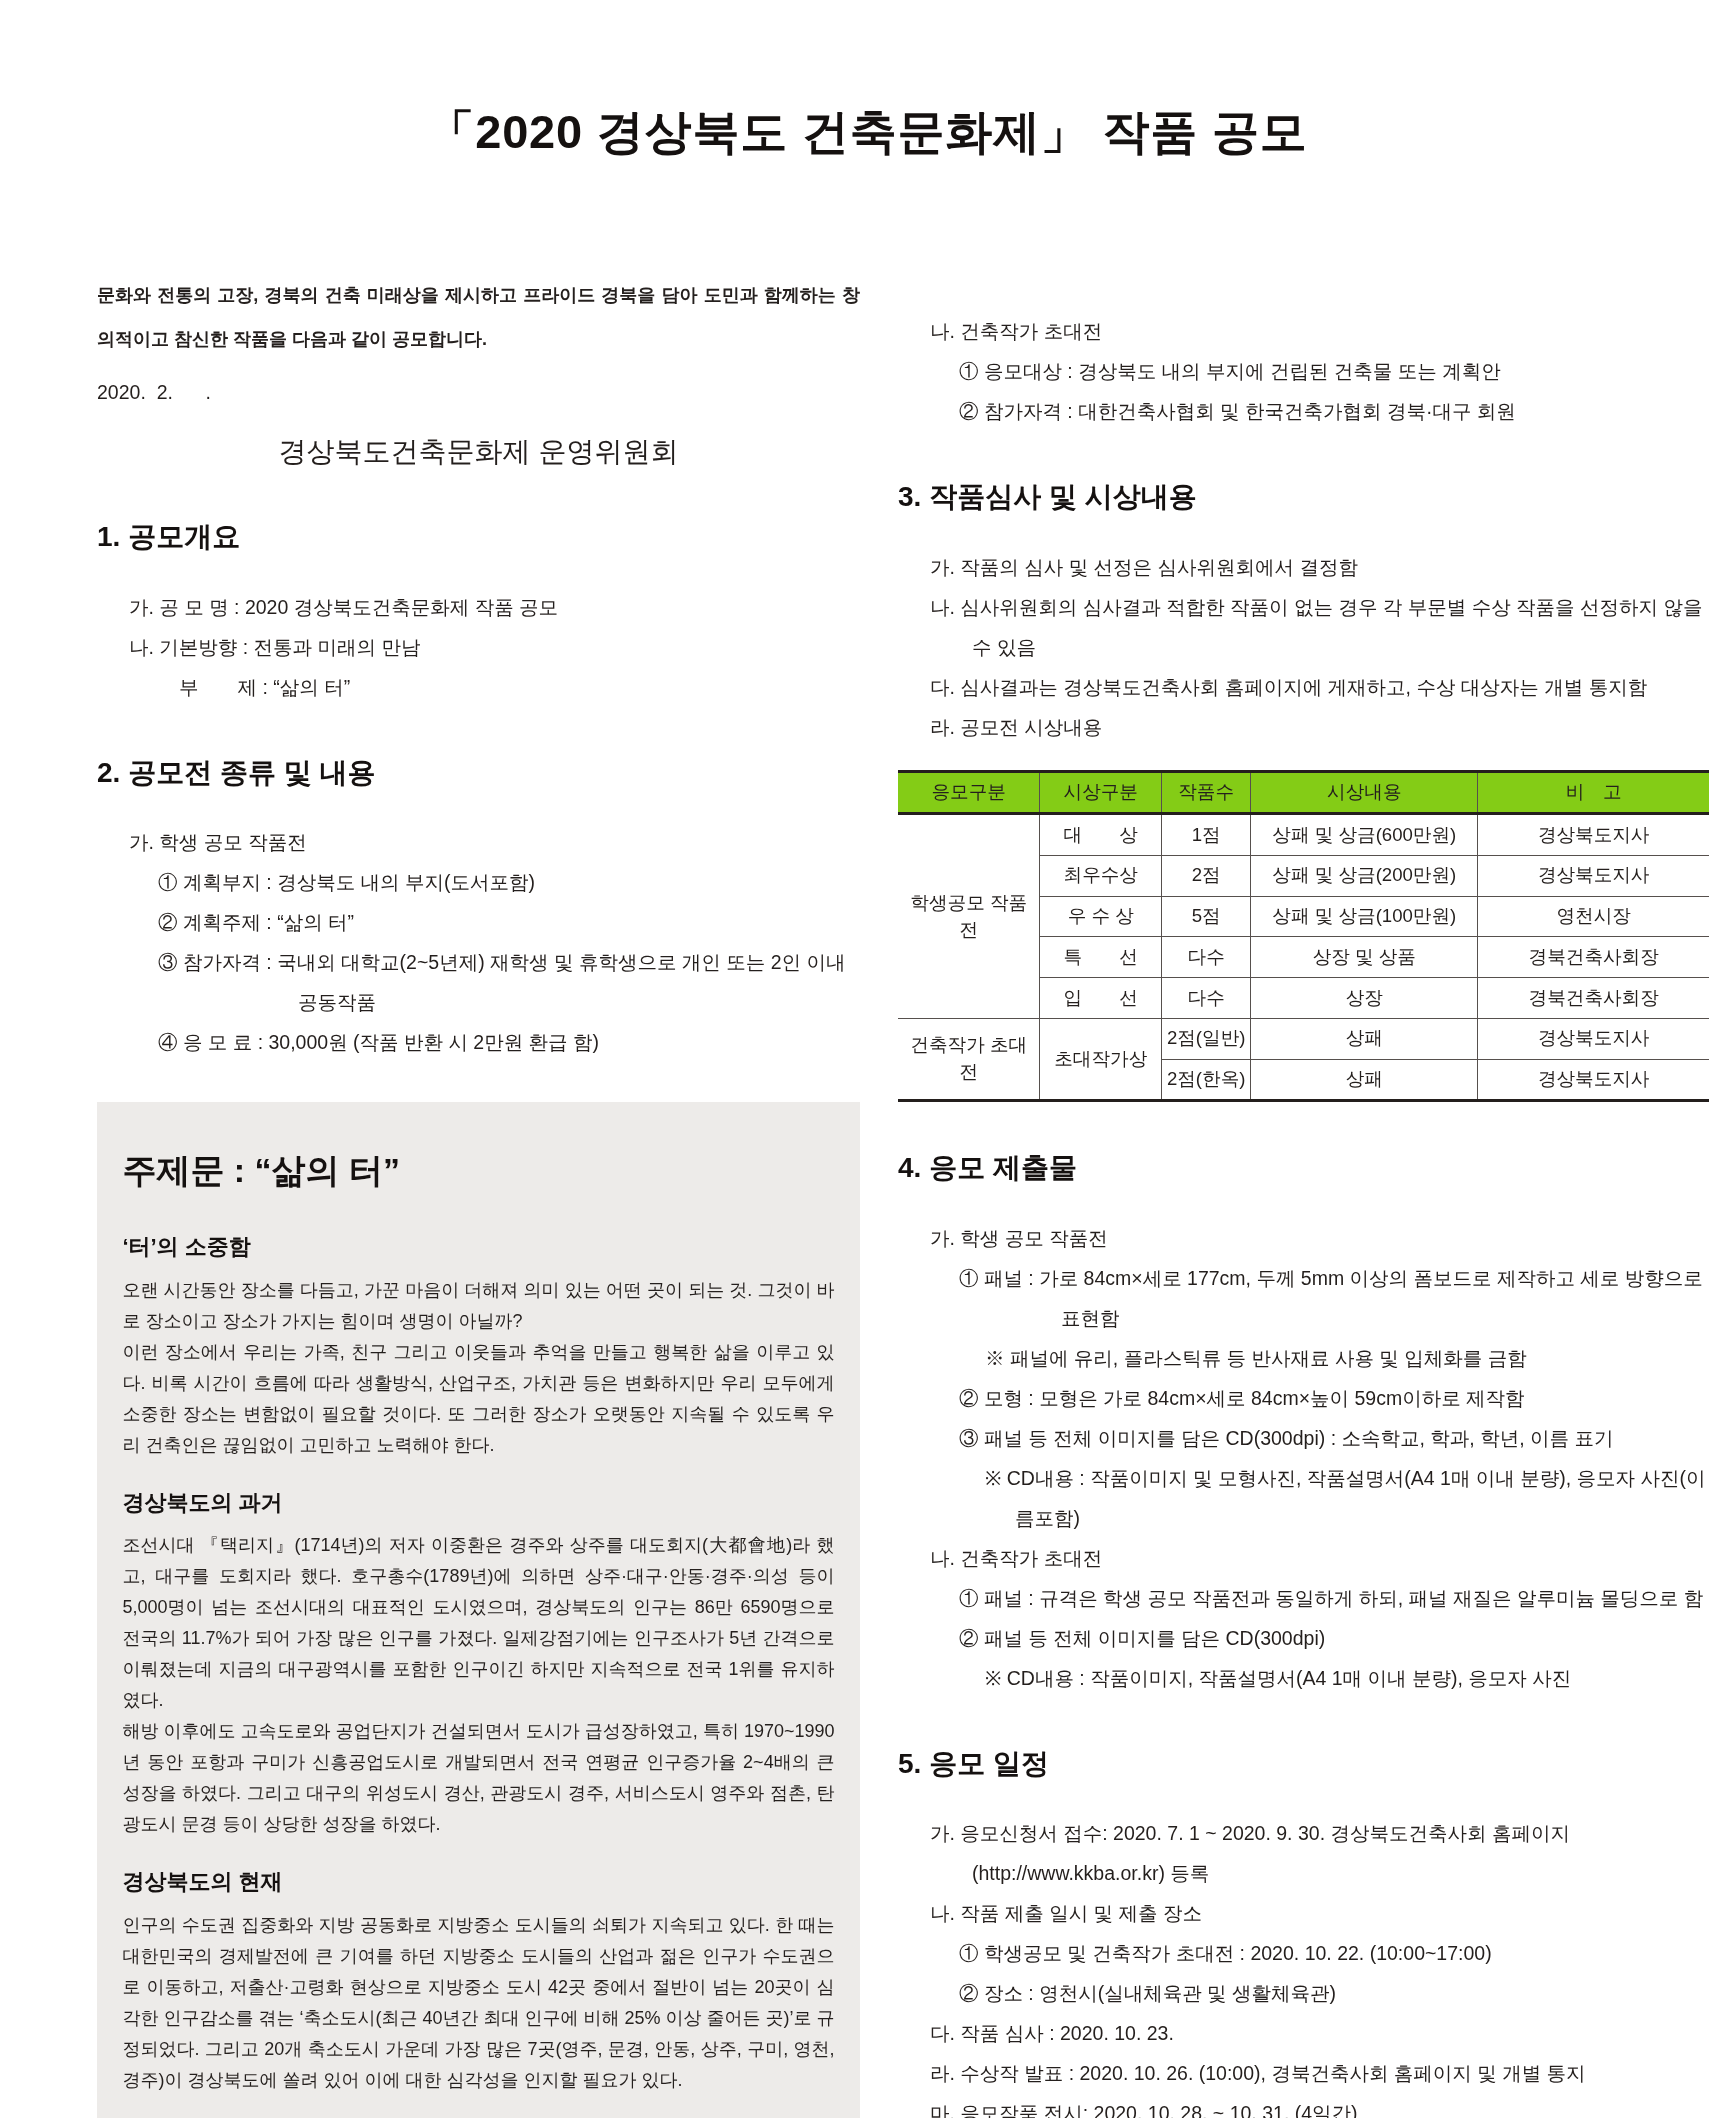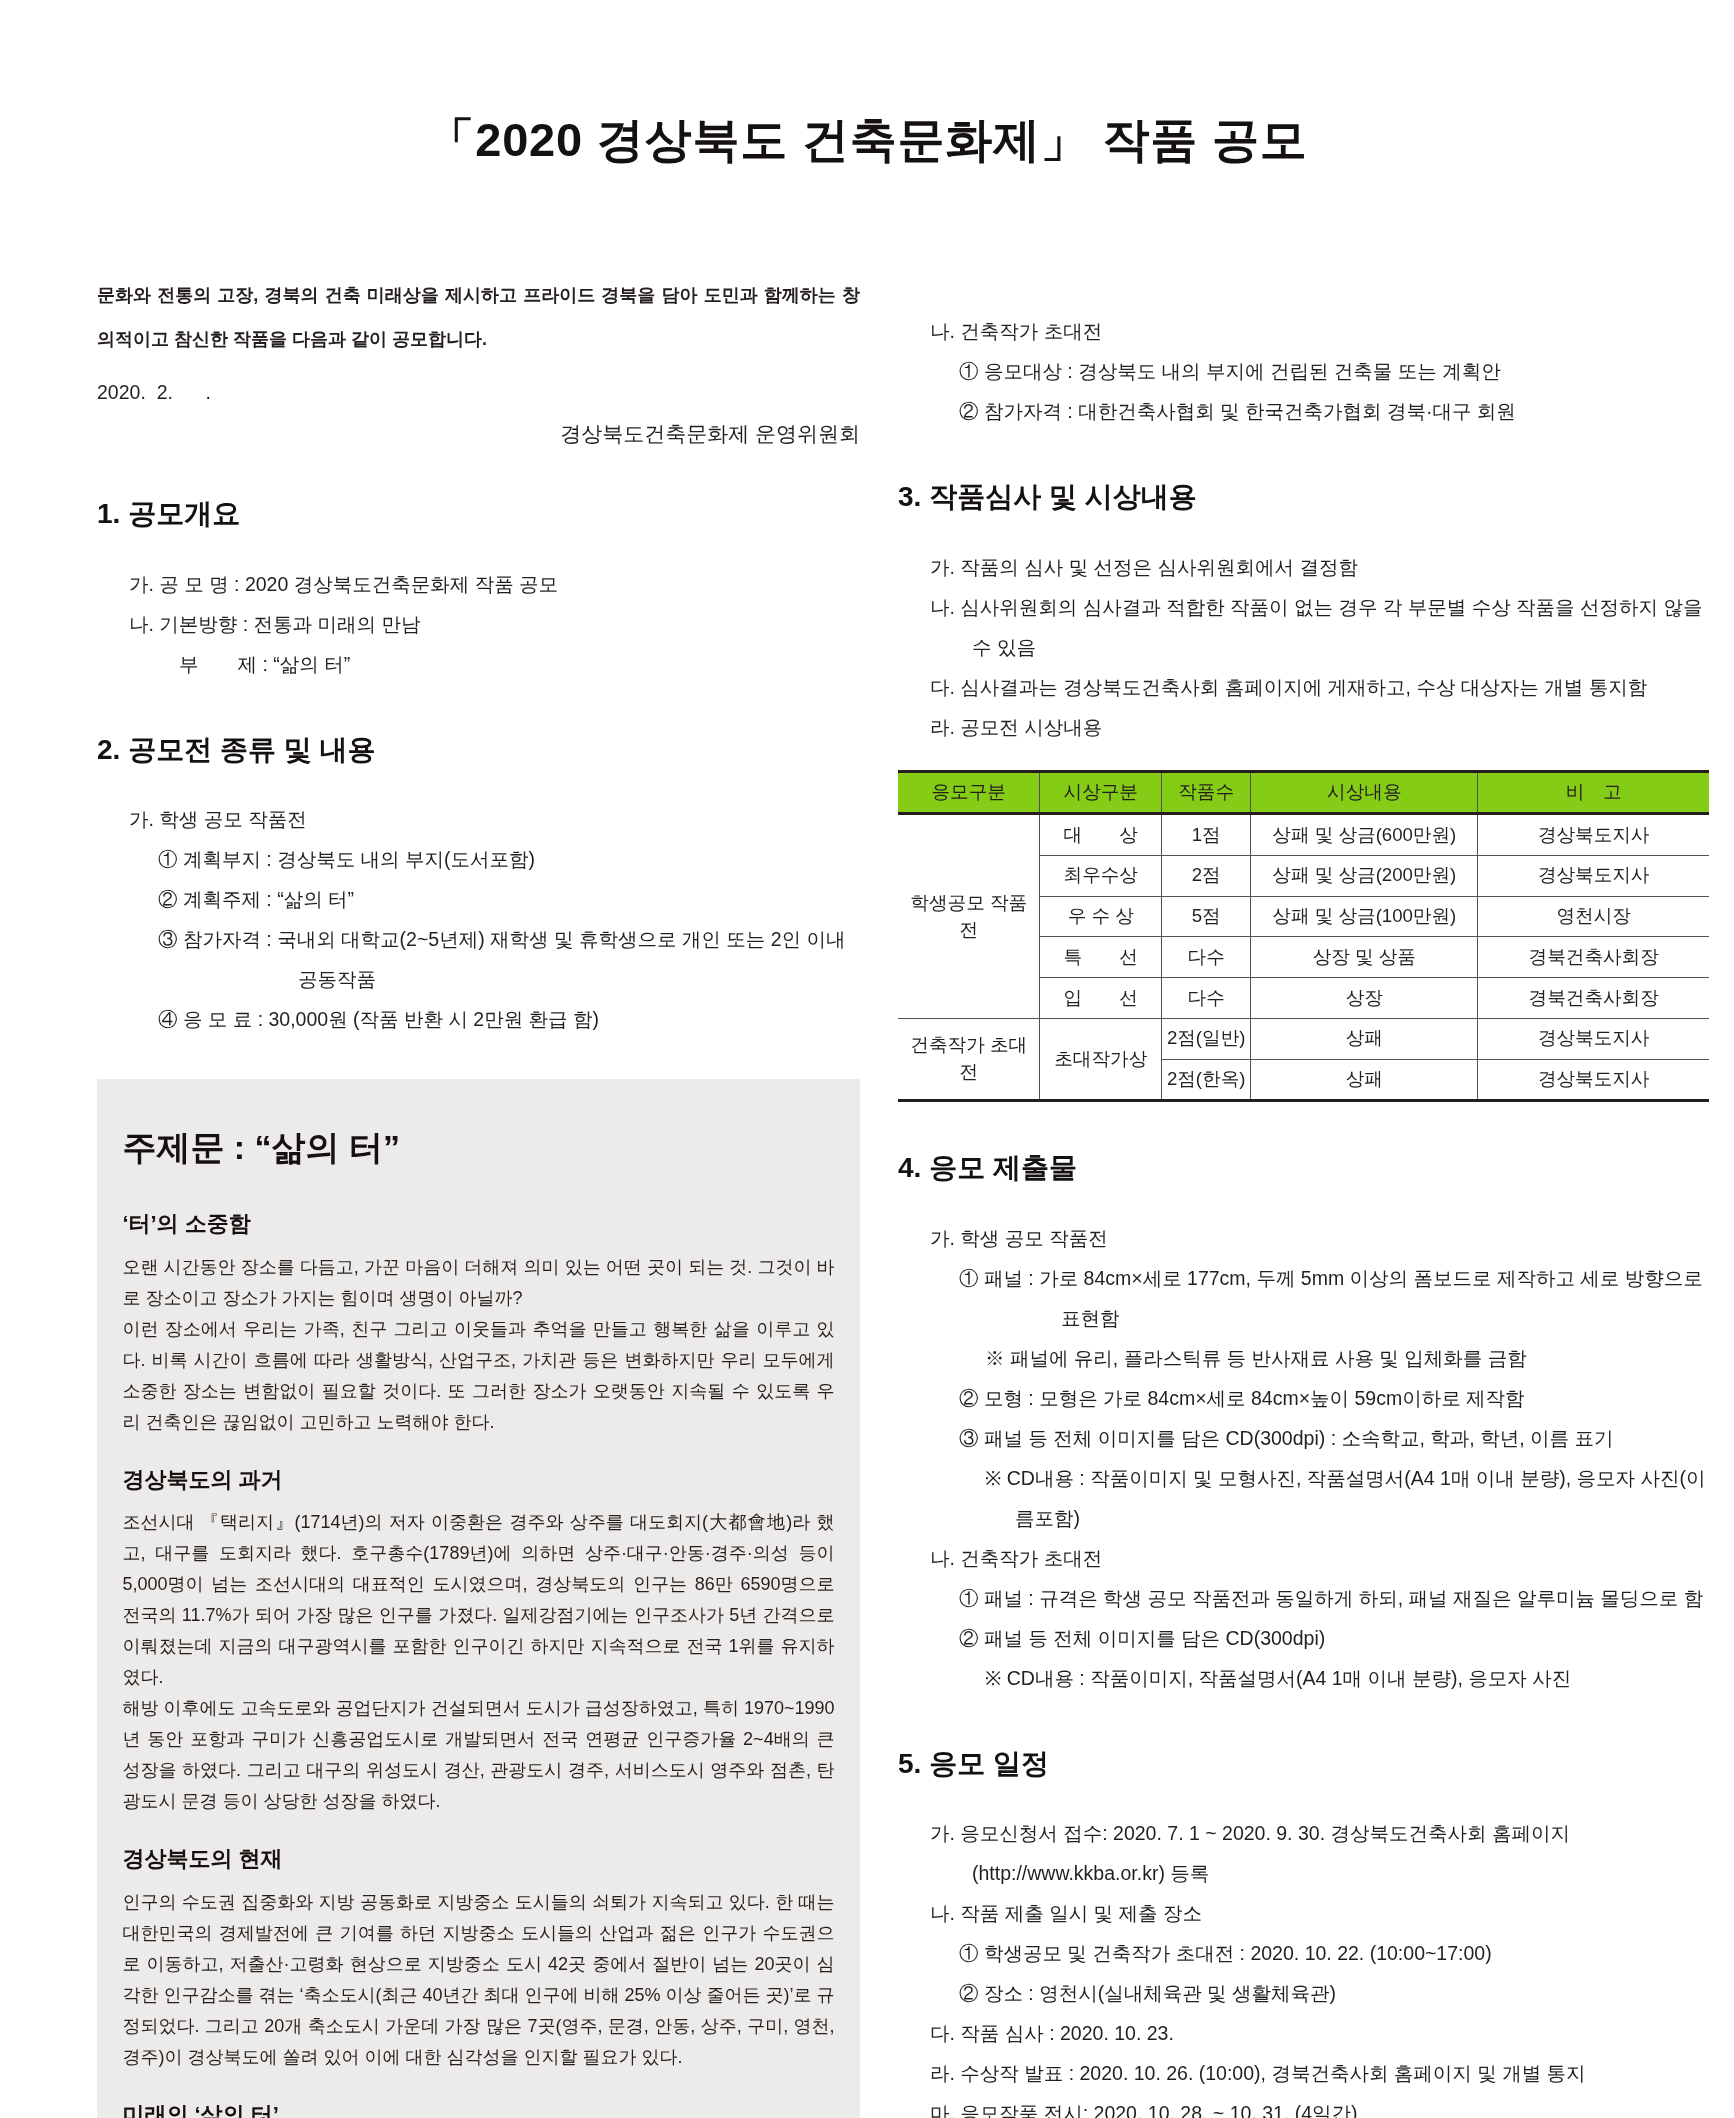--- a/index.html
+++ b/index.html
@@ -1,29 +1,29 @@
 <!DOCTYPE html>
 <html style="font-size:6.8px"><head>
 <meta charset="utf-8">
 <style>
   html,body{margin:0;padding:0;}
   body{
     width:1735px;height:2552px;position:relative;background:#ffffff;
     font-family:"Liberation Sans", sans-serif;color:#241f1d;overflow:hidden;
   }
   .page-title{
-    position:absolute;top:109px;left:0;width:100%;text-align:center;
+    position:absolute;top:101px;left:0;width:100%;text-align:center;
     font-size:47px;font-weight:bold;color:#151110;letter-spacing:0.8px;white-space:nowrap;
   }
   .col-left{position:absolute;left:97px;top:273px;width:763px;}
   .col-right{position:absolute;left:898px;top:311px;width:811px;}
 
   .intro{font-size:18px;line-height:44px;text-align:justify;font-weight:bold;}
   .date-line{text-align:left;font-size:19.5px;margin-top:20.3px;white-space:pre;}
-  .committee{text-align:right;font-size:21px;margin-top:16px;}
+  .committee{text-align:center;font-size:28px;margin-top:29px;}
 
   .sec-head{font-size:28px;font-weight:bold;margin:47px 0 30.5px 0;color:#151110;white-space:nowrap;}
   .col-left .sec-head:first-of-type{margin-top:42px;}
 
   .item{font-size:19.5px;line-height:40px;text-align:left;}
   .ga  {margin-left:32px;padding-left:42px;text-indent:-42px;}
   .circ{margin-left:61px;padding-left:140px;text-indent:-140px;}
   .circ.hp240{padding-left:102px;text-indent:-102px;}
   .note{margin-left:87px;padding-left:30px;text-indent:-30px;}
   .bu  {margin-left:82px;}

